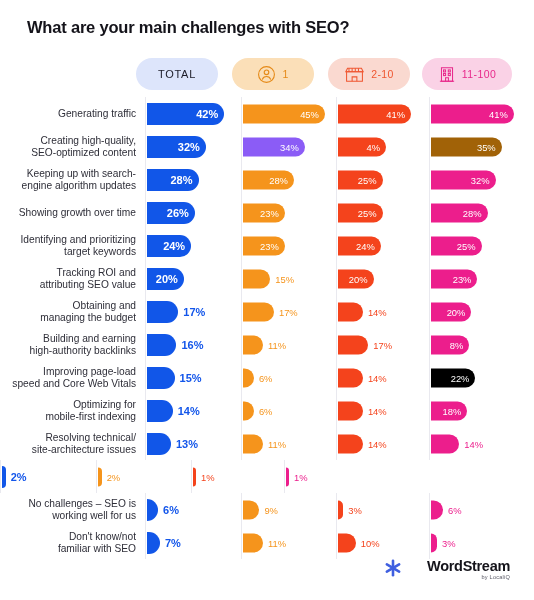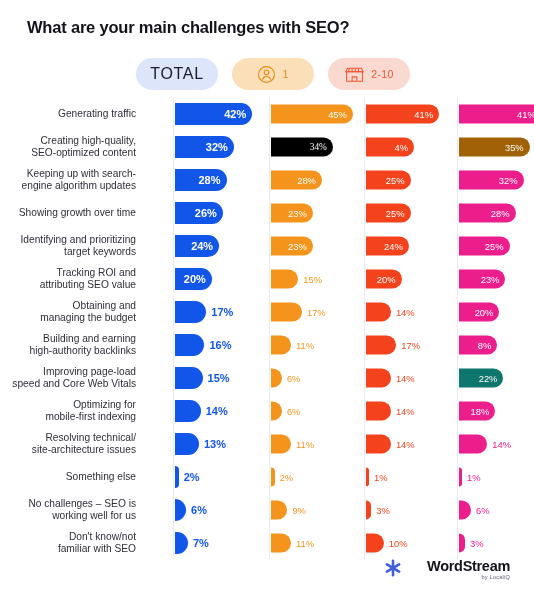--- a/index.html
+++ b/index.html
@@ -36,21 +36,21 @@
     align-items: center;
     justify-content: center;
     gap: 6px;
   }
   .pill-label {
     font-size: 10.5px;
     letter-spacing: 0.4px;
     font-weight: 500;
   }
   .pill-total { left: 136px; width: 82px; background: #dde5fb; }
-  .pill-total .pill-label { color: #1c1c28; font-size: 16px; letter-spacing: .7px; }
+  .pill-total .pill-label { color: #1c1c28; font-size: 11px; letter-spacing: .7px; }
   .pill-one   { left: 232px; width: 82px; background: #fbdfb8; }
   .pill-one .pill-label { color: #e58a18; }
   .pill-two   { left: 328px; width: 82px; background: #fad9d0; }
   .pill-two .pill-label { color: #ef5630; }
   .pill-three { left: 422px; width: 90px; background: #fad2e6; }
   .pill-three .pill-label { color: #e8288b; }
   .pill svg { display:block; }
 
   
   .chart {
@@ -78,21 +78,20 @@
   }
   .cells {
     position: relative;
     flex: 1;
     height: 100%;
   }
   .track {
     position: absolute;
     top: 0; height: 100%;
     border-left: 1px solid #e9e9ef;
-    margin-left: 28px;
   }
   .t0 { left: 0px;   width: 96px; }
   .t1 { left: 96px;  width: 95px; }
   .t2 { left: 191px; width: 93px; }
   .t3 { left: 284px; width: 105px; }
 
   .bar {
     position: absolute;
     top: 50%;
     transform: translateY(-50%);
@@ -167,20 +166,34 @@
         <svg width="21" height="19" viewBox="0 0 26 24" fill="none" stroke="#ef5630" stroke-width="1.3">
           <path d="M3 8.5h20v12H3z"></path>
           <path d="M2 8.5l2.2-4.5h17.6L24 8.5z"></path>
           <path d="M6 4v4.5M10 4v4.5M14 4v4.5M18 4v4.5"></path>
           <path d="M10 20.5v-5.5h6v5.5"></path>
         </svg>
       </span>
       <span class="pill-label">2-10</span>
     </div>
 
+    <div class="pill pill-three">
+      <span>
+        <svg width="18" height="19" viewBox="0 0 22 24" fill="none" stroke="#e8288b" stroke-width="1.3">
+          <path d="M4 3.5h14v17H4z"></path>
+          <path d="M2 20.5h18"></path>
+          <rect x="6.6" y="6.2" width="2.6" height="2.6"></rect>
+          <rect x="12.6" y="6.2" width="2.6" height="2.6"></rect>
+          <rect x="6.6" y="10.8" width="2.6" height="2.6"></rect>
+          <rect x="12.6" y="10.8" width="2.6" height="2.6"></rect>
+          <path d="M9.2 20.5v-4.3h3.6v4.3"></path>
+        </svg>
+      </span>
+      <span class="pill-label">11-100</span>
+    </div>
   </div>
 
   <div class="chart">
     <div class="rows" id="rows">
         <div class="row">
           <div class="row-label">Generating traffic</div>
           <div class="cells">
             <div class="track t0">
               <div class="bar" style="width: 77.28px; background: rgb(17, 86, 232);">
                 <span class="val">42%</span>
@@ -206,21 +219,21 @@
         <div class="row">
           <div class="row-label">Creating high-quality,
 SEO-optimized content</div>
           <div class="cells">
             <div class="track t0">
               <div class="bar" style="width: 58.88px; background: rgb(17, 86, 232);">
                 <span class="val">32%</span>
               </div>
             </div>
             <div class="track t1">
-              <div class="bar" style="width: 61.88px; background: #000000; font-family: Liberation Serif, serif;">
+              <div class="bar" style="width: 61.88px; background: #8b5cf6;">
                 <span class="val">34%</span>
               </div>
             </div>
             <div class="track t2">
               <div class="bar" style="width: 48.06px; background: rgb(244, 67, 28);">
                 <span class="val">4%</span>
               </div>
             </div>
             <div class="track t3">
               <div class="bar" style="width: 70.7px; background: #a16207;">
@@ -397,21 +410,21 @@
               <div class="bar out" style="width: 10.92px; background: rgb(245, 148, 28);">
                 <span class="val">6%</span>
               </div>
             </div>
             <div class="track t2">
               <div class="bar out" style="width: 24.92px; background: rgb(244, 67, 28);">
                 <span class="val">14%</span>
               </div>
             </div>
             <div class="track t3">
-              <div class="bar" style="width: 44.44px; background: #0f766e;">
+              <div class="bar" style="width: 44.44px; background: #000000;">
                 <span class="val">22%</span>
               </div>
             </div>
           </div>
         </div>
         <div class="row">
           <div class="row-label">Optimizing for
 mobile-first indexing</div>
           <div class="cells">
             <div class="track t0">
@@ -456,21 +469,20 @@
               </div>
             </div>
             <div class="track t3">
               <div class="bar out" style="width: 28.28px; background: rgb(236, 30, 140);">
                 <span class="val">14%</span>
               </div>
             </div>
           </div>
         </div>
         <div class="row">
-          <div class="row-label">Something else</div>
           <div class="cells">
             <div class="track t0">
               <div class="bar out" style="width: 3.68px; background: rgb(17, 86, 232);">
                 <span class="val">2%</span>
               </div>
             </div>
             <div class="track t1">
               <div class="bar out" style="width: 3.64px; background: rgb(245, 148, 28);">
                 <span class="val">2%</span>
               </div>

